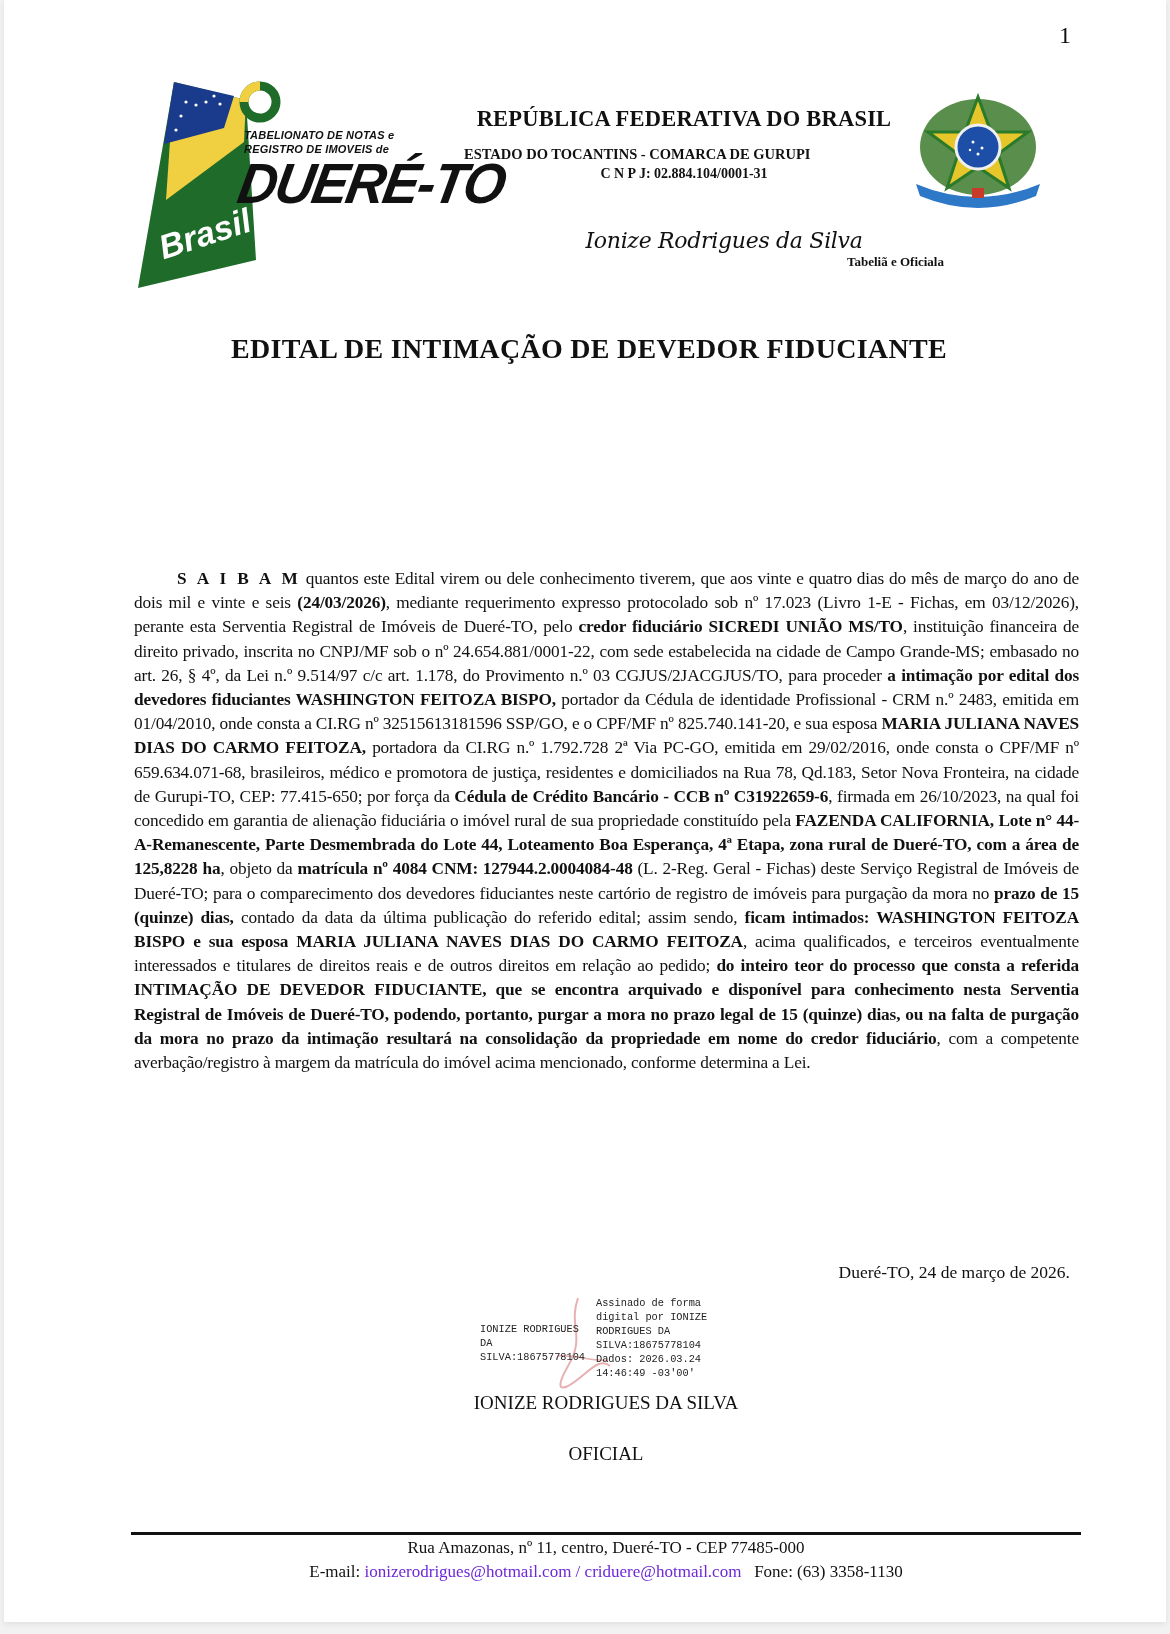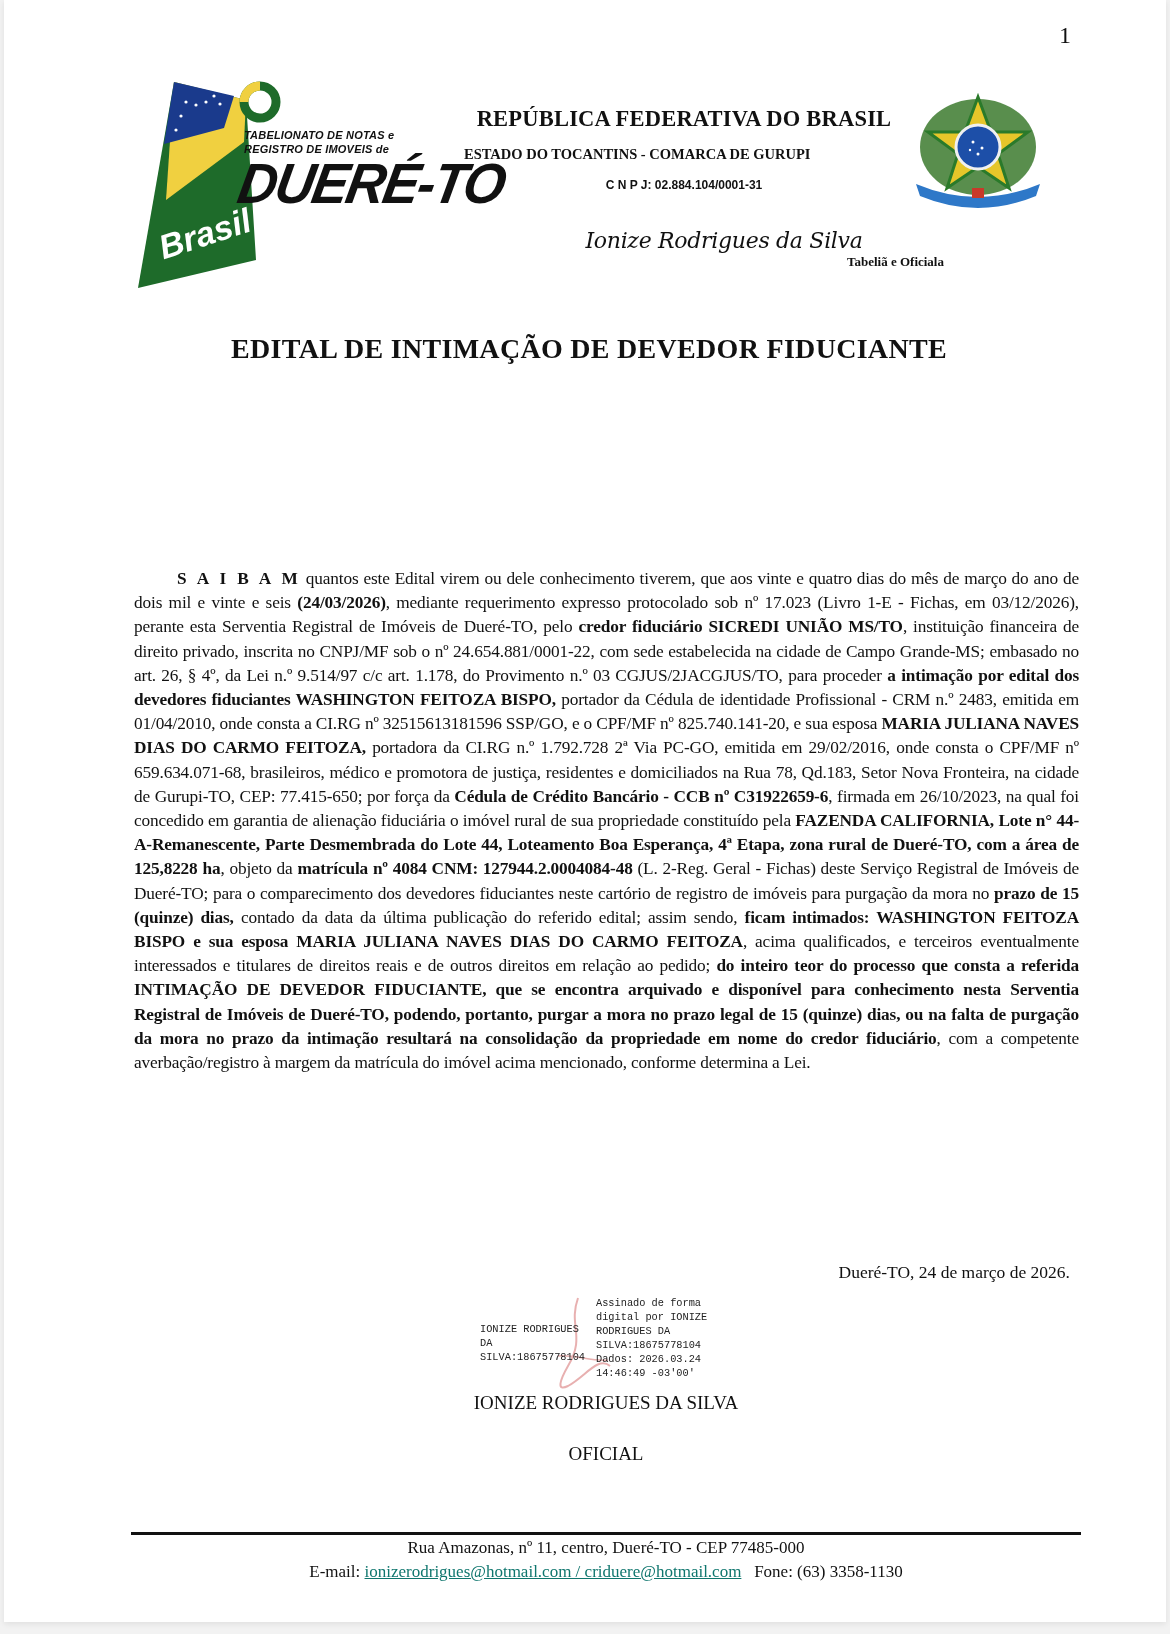--- a/index.html
+++ b/index.html
@@ -28,22 +28,22 @@
     position: absolute; left: 235px; top: 152px;
     font-family: "Liberation Sans", sans-serif; font-weight: 900; font-style: italic;
     font-size: 54px; letter-spacing: -2px; transform: skewX(-10deg) scaleY(1.05);
   }
 
   
   .hdr-title { position: absolute; left: 460px; top: 106px; width: 440px; text-align: center;
     font-weight: bold; font-size: 22.5px; letter-spacing: 0.2px; }
   .hdr-sub { position: absolute; left: 460px; top: 146px; width: 440px; text-align: left;
     font-weight: bold; font-size: 14.5px; }
-  .hdr-cnpj { position: absolute; left: 460px; top: 178px; width: 440px; text-align: center;
-    font-family: Liberation Sans, sans-serif; font-weight: bold; font-size: 12px; }
+  .hdr-cnpj { position: absolute; left: 460px; top: 166px; width: 440px; text-align: center;
+    font-family: Liberation Serif, serif; font-weight: bold; font-size: 14px; }
   .hdr-sign { position: absolute; left: 500px; top: 228px; width: 440px; text-align: center;
     font-style: italic; font-size: 22px; font-family: "DejaVu Serif", serif; letter-spacing: -0.3px; }
   .hdr-role { position: absolute; left: 500px; top: 254px; width: 440px; text-align: right;
     font-weight: bold; font-size: 13px; }
 
   .coat { position: absolute; left: 904px; top: 92px; width: 140px; height: 120px; }
 
   .doc-title { position: absolute; left: 0; width: 1170px; top: 333px; text-align: center;
     font-weight: bold; font-size: 28px; letter-spacing: 0.3px; }
 
@@ -65,21 +65,21 @@
   .sig-right { position: absolute; left: 116px; top: 0; font-family: Liberation Mono, monospace;
     font-size: 10.3px; line-height: 14px; color: #222; }
   .sig-mark { position: absolute; left: 58px; top: 0; width: 80px; height: 100px; }
 
   .sig-name { position: absolute; left: 0; width: 1204px; top: 1392px; text-align: center; font-size: 19px; }
   .sig-role { position: absolute; left: 0; width: 1204px; top: 1443px; text-align: center; font-size: 19px; }
 
   .footer-line { position: absolute; left: 127px; top: 1532px; width: 950px; height: 3px; background: #111; }
   .footer-addr { position: absolute; left: 0; width: 1204px; top: 1538px; text-align: center; font-size: 17px; }
   .footer-contact { position: absolute; left: 0; width: 1204px; top: 1562px; text-align: center; font-size: 17px; }
-  .footer-contact a { color: #0f766e; text-decoration: underline; }
+  .footer-contact a { color: #6d28d9; }
 </style>
 </head>
 <body>
 
 <div class="page">
 
   <div class="page-number">1</div>
 
   <svg class="logo" viewBox="0 0 320 220">
     <polygon points="38,2 110,20 120,180 2,208" fill="#1e6b2a"></polygon>

